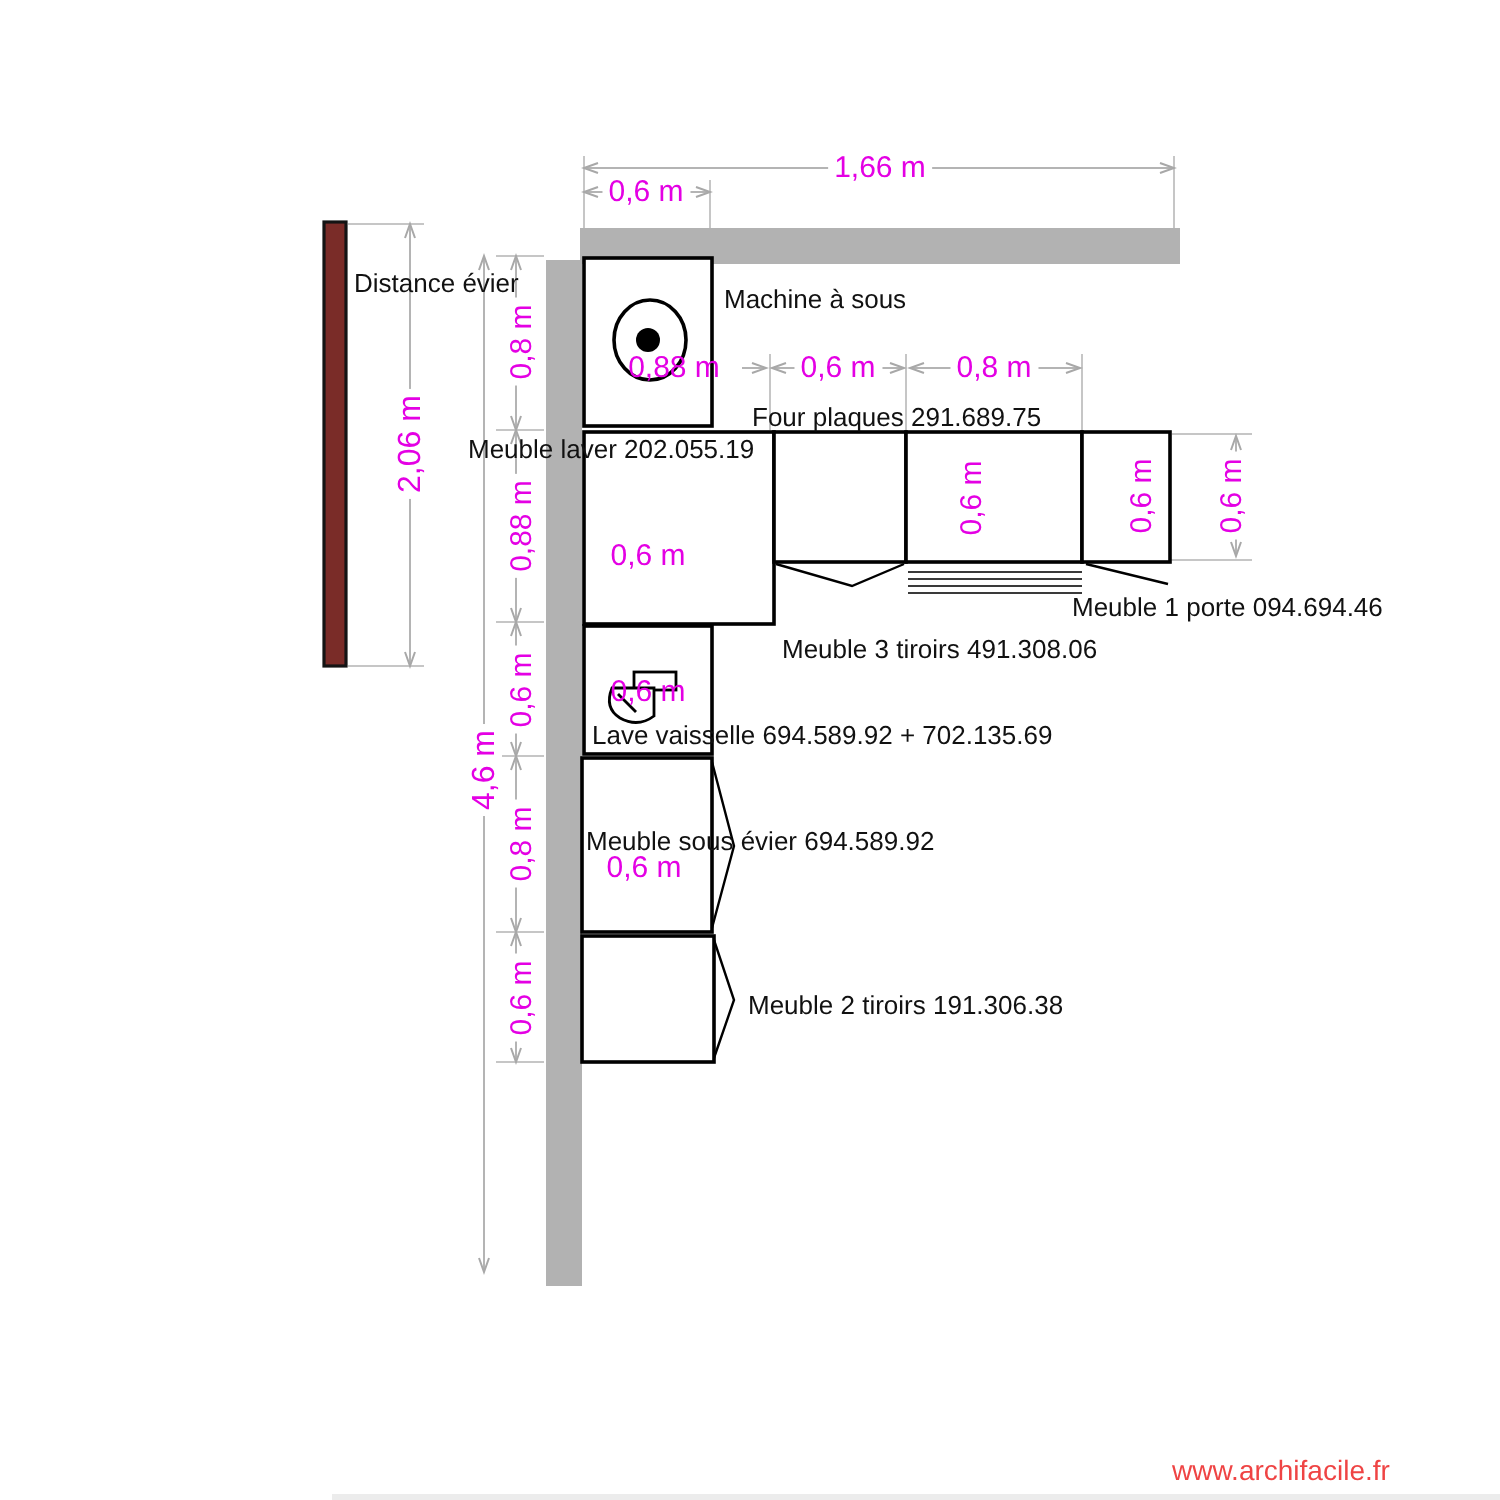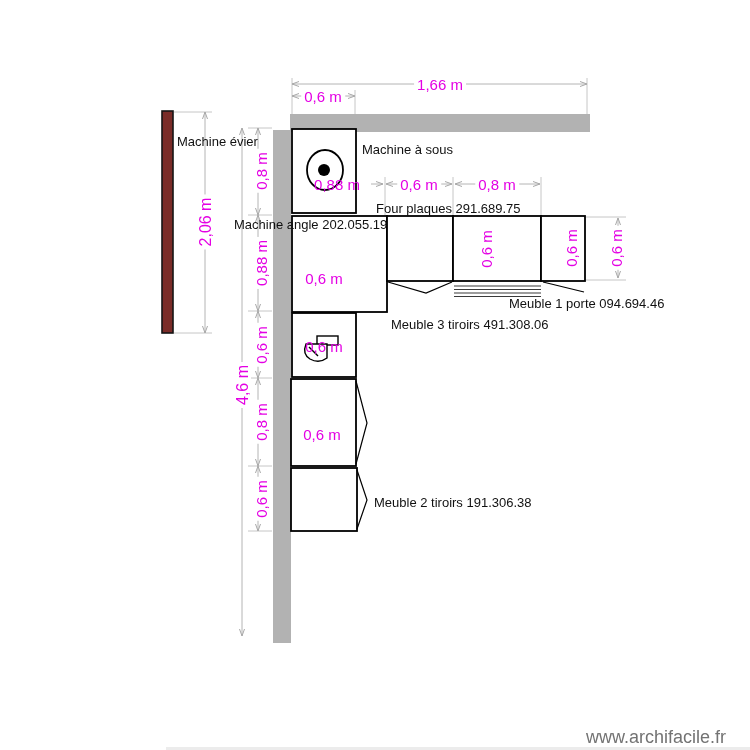--- a/index.html
+++ b/index.html
@@ -5,21 +5,21 @@
   html,body{margin:0;padding:0;background:#fff;}
   .plan{position:relative;width:750px;height:750px;background:#ffffff;overflow:hidden;
         font-family:"Liberation Sans",sans-serif;}
   svg.layer{position:absolute;left:0;top:0;}
   .lbl{position:absolute;font-size:13px;color:#111;white-space:nowrap;line-height:1;}
   .dim{position:absolute;font-size:15px;color:#e400e4;white-space:nowrap;line-height:1;
        background:#fff;padding:0 3px;transform:translate(-50%,-50%);}
   .dim.v{transform:translate(-50%,-50%) rotate(-90deg);}
   .dim.big{font-size:16px;}
   .dim.nobg{background:transparent;padding:0;}
-  .credit{position:absolute;font-size:18px;color:#737373;white-space:nowrap;}
+  .credit{position:absolute;font-size:14px;color:#ef4444;white-space:nowrap;}
 </style>
 </head>
 <body>
 
 <div class="plan">
 
   <svg class="layer" width="750" height="750" viewBox="0 0 750 750">
     <defs>
       <marker id="arr" markerWidth="9" markerHeight="7" refX="7.5" refY="3" orient="auto-start-reverse" markerUnits="userSpaceOnUse">
         <path d="M0.5,0.5 L7.5,3 L0.5,5.5" fill="none" stroke="#a8a8a8" stroke-width="1"></path>
@@ -102,26 +102,28 @@
       <path d="M357,470 L367,500 L357,529"></path>
     </g>
     <g stroke="#3a3a3a" stroke-width="1.1">
       <line x1="454" y1="286" x2="541" y2="286"></line>
       <line x1="454" y1="289.5" x2="541" y2="289.5"></line>
       <line x1="454" y1="293" x2="541" y2="293"></line>
       <line x1="454" y1="296.5" x2="541" y2="296.5"></line>
     </g>
   </svg>
 
-  <div class="lbl" style="left:177px;top:135px">Machine évier</div>
+  <div class="lbl" style="left:177px;top:135px">Distance évier</div>
   <div class="lbl" style="left:362px;top:143px">Machine à sous</div>
   <div class="lbl" style="left:376px;top:202px">Four plaques 291.689.75</div>
-  <div class="lbl" style="left:234px;top:218px">Machine angle 202.055.19</div>
-  <div class="lbl" style="left:509px;top:297px">Meuble 1 porte 094.694.46</div>
+  <div class="lbl" style="left:234px;top:218px">Meuble laver 202.055.19</div>
+  <div class="lbl" style="left:536px;top:297px">Meuble 1 porte 094.694.46</div>
   <div class="lbl" style="left:391px;top:318px">Meuble 3 tiroirs 491.308.06</div>
+  <div class="lbl" style="left:296px;top:361px">Lave vaisselle 694.589.92 + 702.135.69</div>
+  <div class="lbl" style="left:293px;top:414px">Meuble sous évier 694.589.92</div>
   <div class="lbl" style="left:374px;top:496px">Meuble 2 tiroirs 191.306.38</div>
 
   <div class="dim" style="left:440px;top:84px">1,66 m</div>
   <div class="dim" style="left:323px;top:96px">0,6 m</div>
   <div class="dim nobg" style="left:337px;top:184px">0,88 m</div>
   <div class="dim" style="left:419px;top:184px">0,6 m</div>
   <div class="dim" style="left:497px;top:184px">0,8 m</div>
   <div class="dim" style="left:324px;top:278px">0,6 m</div>
   <div class="dim nobg" style="left:324px;top:346px">0,6 m</div>
   <div class="dim" style="left:322px;top:434px">0,6 m</div>

